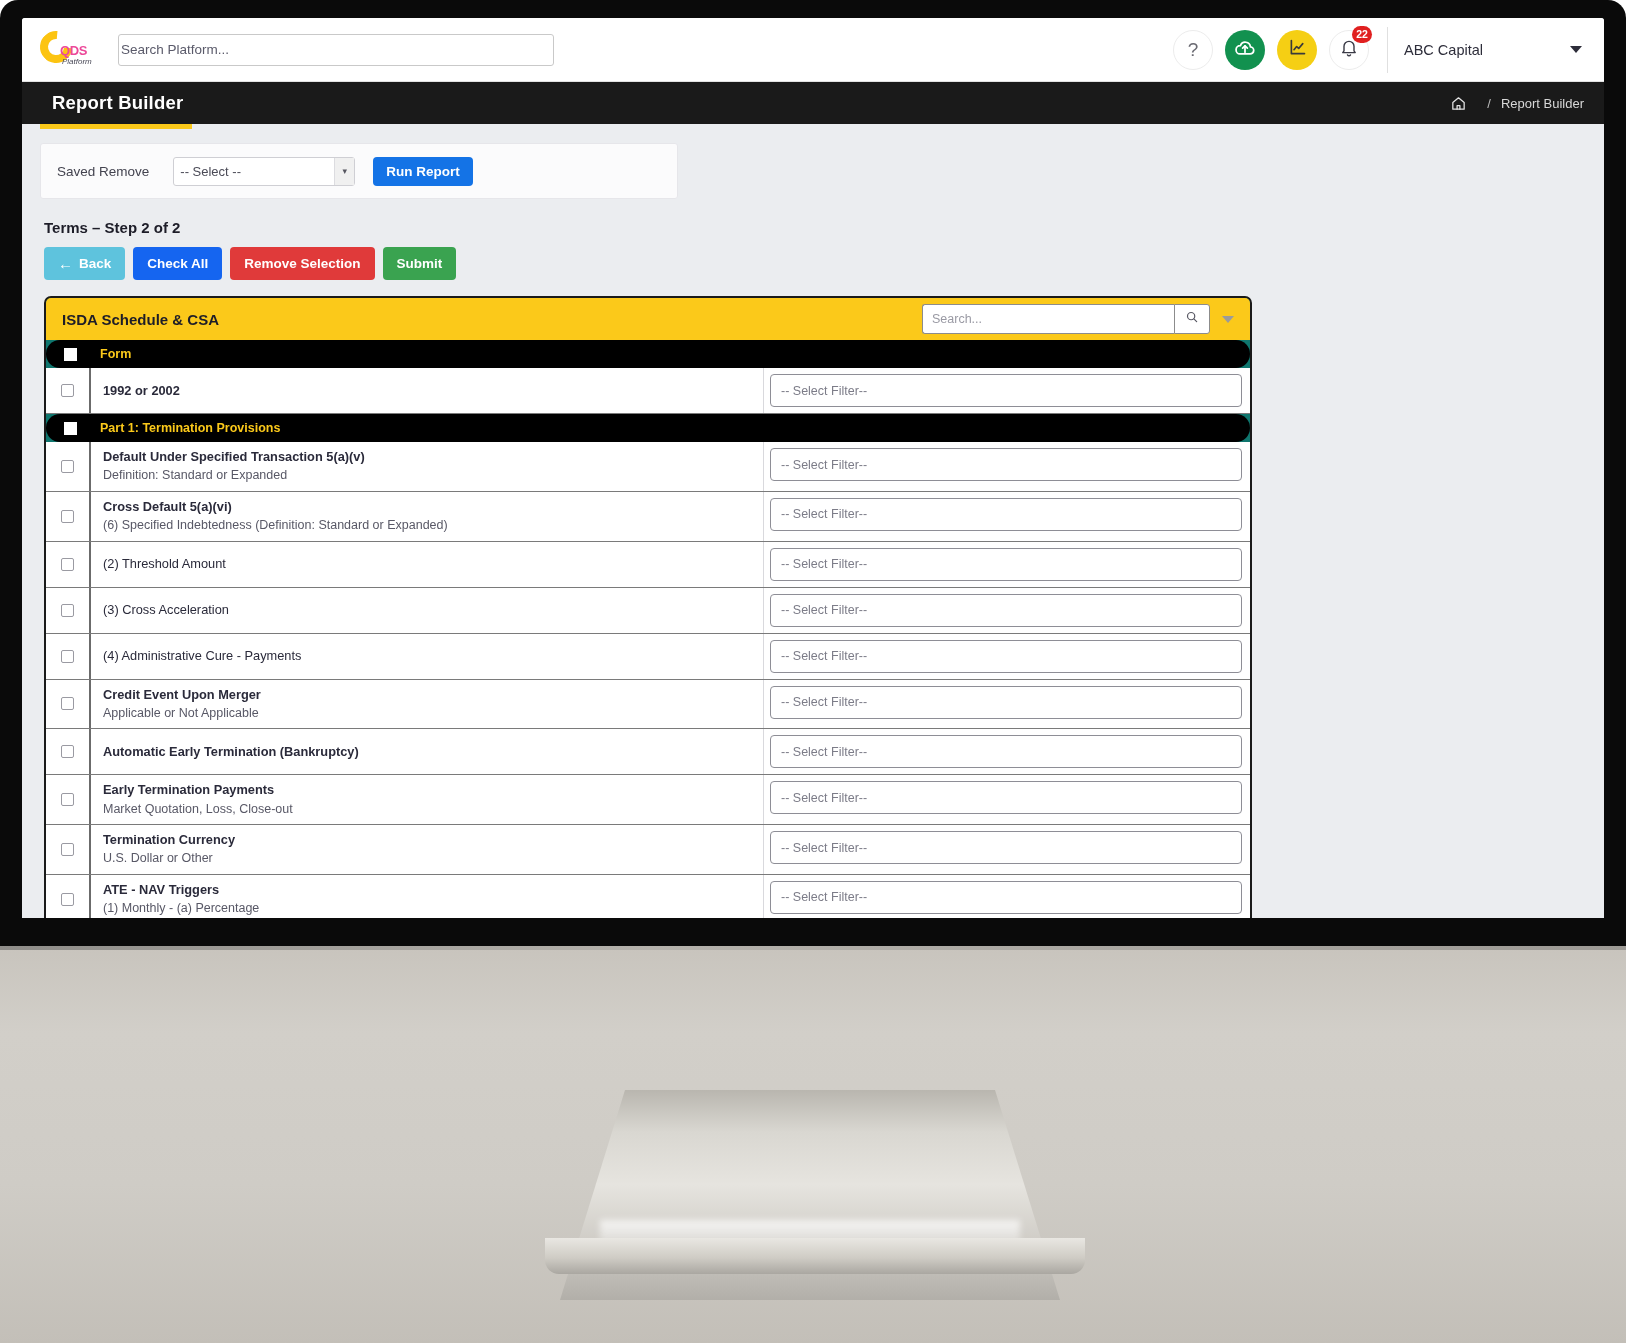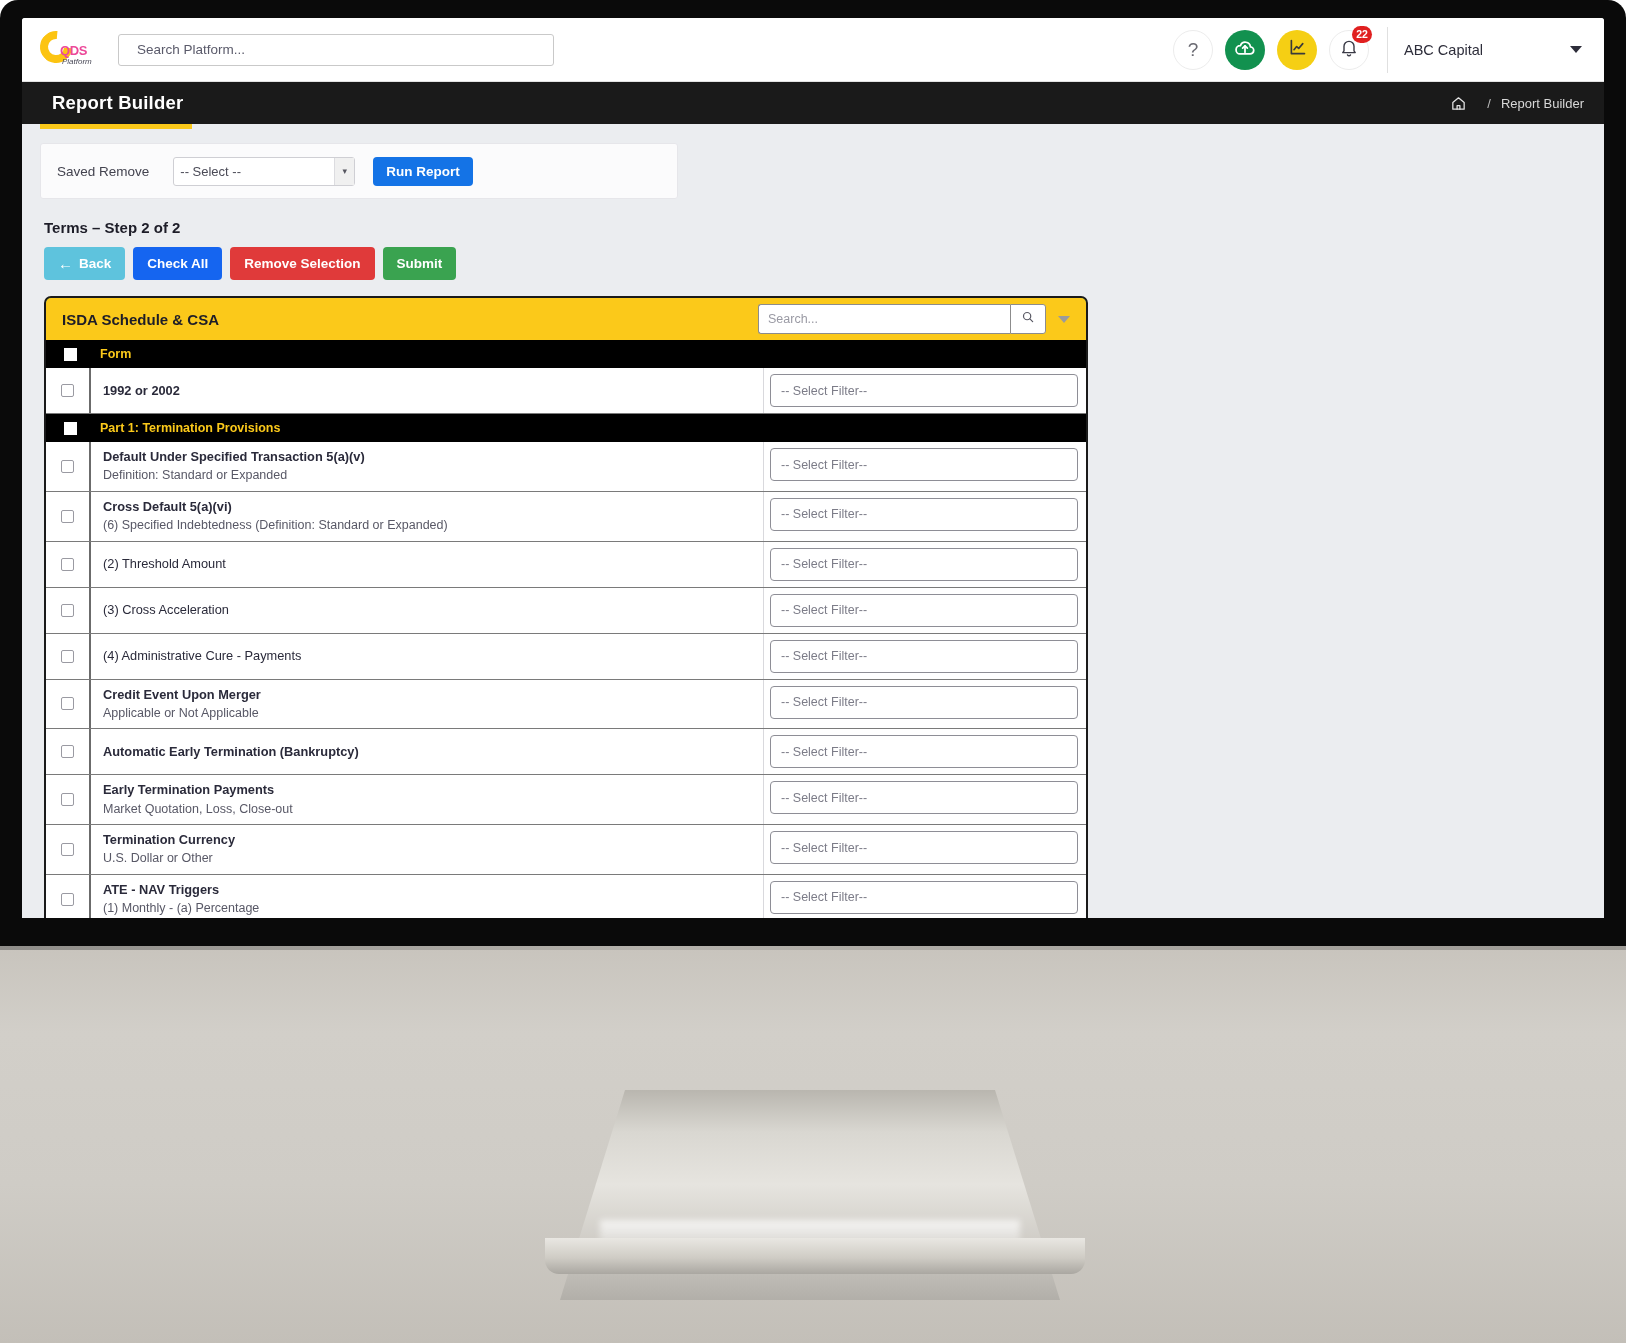--- a/index.html
+++ b/index.html
@@ -96,21 +96,21 @@
     letter-spacing: -0.4px;
   }
   .logo-platform {
     position: absolute; left: 26px; top: 30px;
     font-size: 8px; font-style: italic; color: #4a4a58;
   }
   .search-platform {
     width: 436px; height: 32px;
     border: 1px solid #c9c9c9;
     border-radius: 3px;
-    padding: 0 18px;
+    padding: 0 2px;
     font-size: 13.5px;
     color: #3c3c4a;
     font-family: "Liberation Sans", sans-serif;
     background: #fff;
   }
   .search-platform::placeholder { color: #5a5a6a; }
   .header-right {
     margin-left: auto;
     display: flex; align-items: center;
     height: 100%;
@@ -236,21 +236,21 @@
   .btn-row .btn { height: 33px; padding: 0 14px; margin-right: 8px; }
   .btn-back   { background: #5ec3dd; }
   .btn-check  { background: #1565f0; }
   .btn-remove { background: #e03a3a; }
   .btn-submit { background: #3aa350; }
   .arrow-left { margin-right: 6px; font-size: 15px; }
 
   
   .table-card {
     margin: 16px 0 0 22px;
-    width: 1044px;
+    width: 1208px;
     border: 2px solid #1a1a1a;
     border-radius: 7px;
     overflow: hidden;
     background: #0f766e;
   }
   .table-head {
     background: #fbc91a;
     height: 42px;
     display: flex; align-items: center;
     padding: 0 8px 0 16px;
@@ -291,20 +291,21 @@
     border-top: 7px solid #9b9b9b;
   }
 
   
   .grp-row {
     background: #000; color: #fbc91a;
     height: 28px;
     display: flex; align-items: center;
     font-size: 12.5px; font-weight: bold;
     padding-left: 18px;
+    border-radius: 14px;
   }
   .grp-row .cb-sq {
     width: 13px; height: 13px;
     background: #fff; border: 1px solid #fff;
     margin-right: 23px; flex: 0 0 auto;
   }
   .data-row {
     display: flex; align-items: stretch;
     border-bottom: 1px solid #7a7a7a;
     background: #fff;

